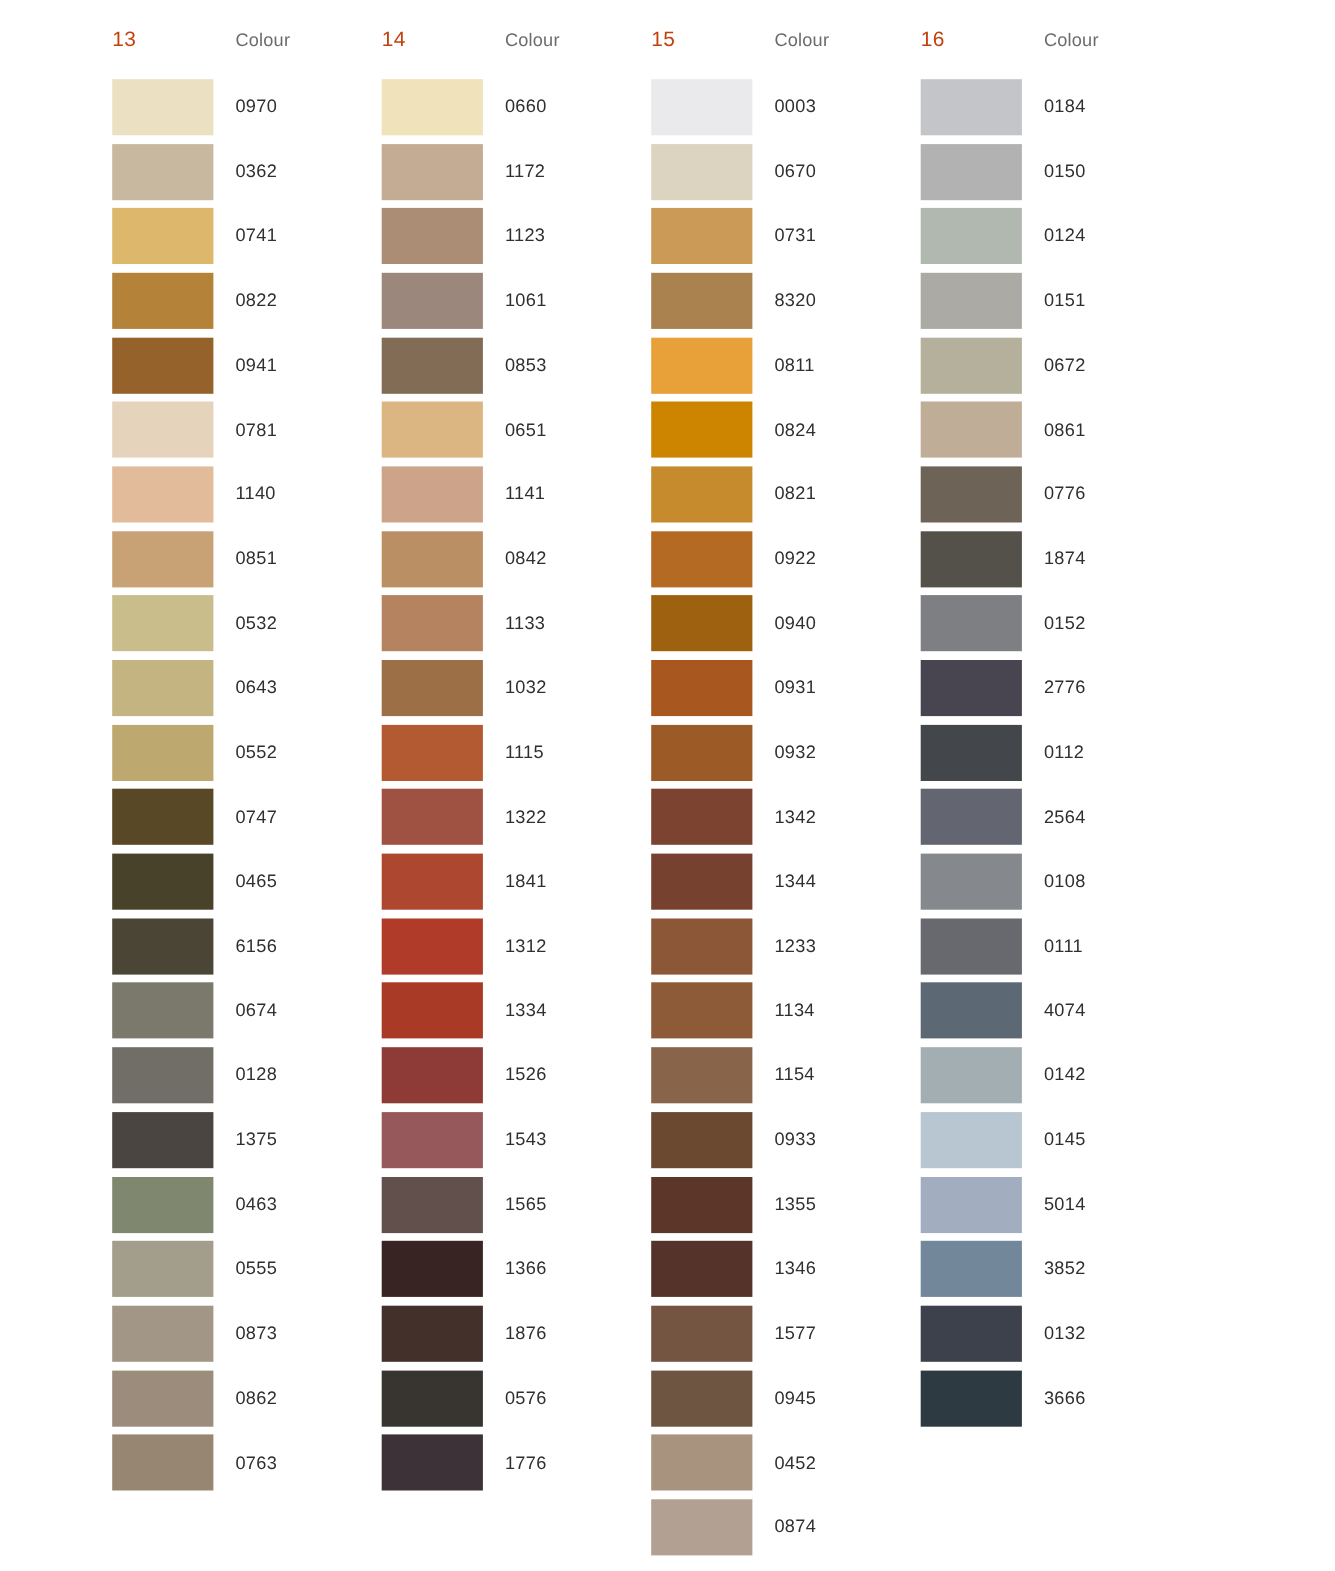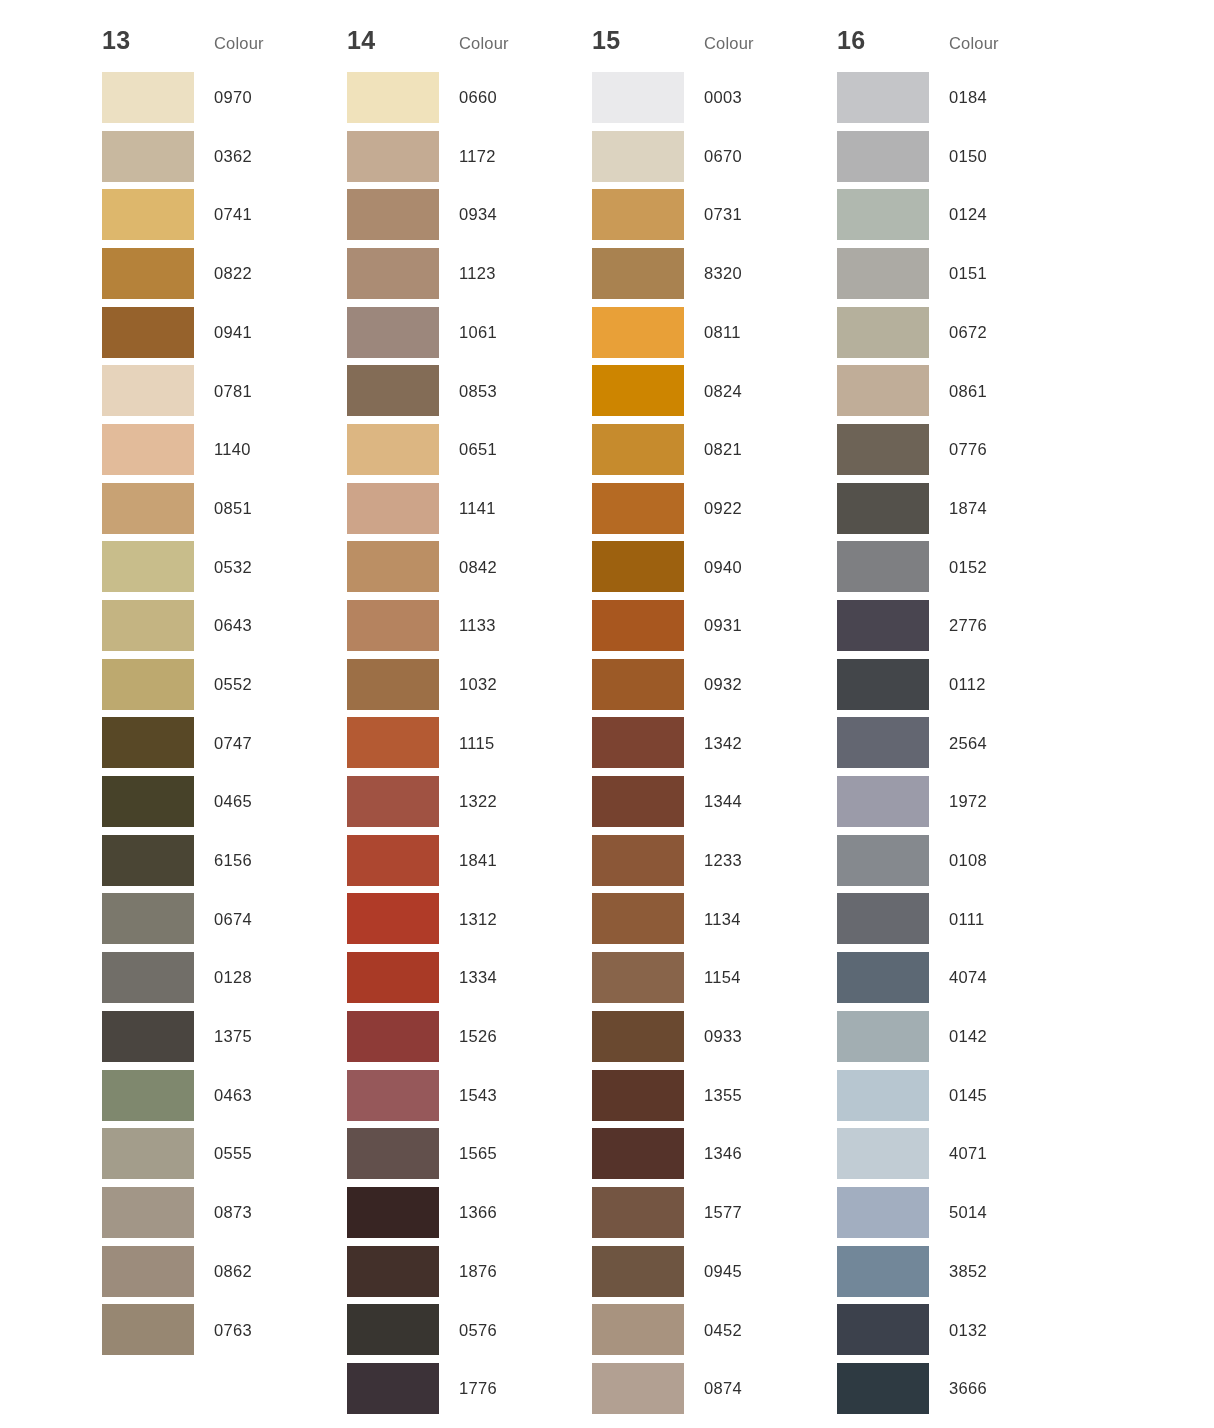--- a/index.html
+++ b/index.html
@@ -34,23 +34,23 @@
   }
   .col-header {
     display: flex;
     flex-direction: row;
     align-items: baseline;
     height: 42px;
   }
   .col-number {
     width: 112px;
     flex: 0 0 112px;
-    font-size: 25px;
-    font-weight: bold;
-    color: #404040;
+    font-size: 19px;
+    font-weight: normal;
+    color: #c2410c;
     letter-spacing: 0.3px;
   }
   .col-colour-label {
     font-size: 16.5px;
     font-weight: normal;
     color: #6b6b6b;
     letter-spacing: 0.2px;
   }
   .swatch-row {
     display: flex;
@@ -180,24 +180,20 @@
         </div>
         <div class="swatch-row">
           <div class="swatch" style="background: rgb(240, 226, 187);"></div>
           <div class="swatch-code">0660</div>
         </div>
         <div class="swatch-row">
           <div class="swatch" style="background: rgb(196, 171, 147);"></div>
           <div class="swatch-code">1172</div>
         </div>
         <div class="swatch-row">
-          <div class="swatch" style="background: rgb(171, 138, 110);"></div>
-          <div class="swatch-code">0934</div>
-        </div>
-        <div class="swatch-row">
           <div class="swatch" style="background: rgb(171, 140, 116);"></div>
           <div class="swatch-code">1123</div>
         </div>
         <div class="swatch-row">
           <div class="swatch" style="background: rgb(156, 135, 124);"></div>
           <div class="swatch-code">1061</div>
         </div>
         <div class="swatch-row">
           <div class="swatch" style="background: rgb(131, 108, 86);"></div>
           <div class="swatch-code">0853</div>
@@ -416,46 +412,38 @@
         </div>
         <div class="swatch-row">
           <div class="swatch" style="background: rgb(67, 70, 74);"></div>
           <div class="swatch-code">0112</div>
         </div>
         <div class="swatch-row">
           <div class="swatch" style="background: rgb(99, 102, 113);"></div>
           <div class="swatch-code">2564</div>
         </div>
         <div class="swatch-row">
-          <div class="swatch" style="background: rgb(155, 155, 169);"></div>
-          <div class="swatch-code">1972</div>
-        </div>
-        <div class="swatch-row">
           <div class="swatch" style="background: rgb(133, 137, 142);"></div>
           <div class="swatch-code">0108</div>
         </div>
         <div class="swatch-row">
           <div class="swatch" style="background: rgb(103, 105, 111);"></div>
           <div class="swatch-code">0111</div>
         </div>
         <div class="swatch-row">
           <div class="swatch" style="background: rgb(92, 104, 116);"></div>
           <div class="swatch-code">4074</div>
         </div>
         <div class="swatch-row">
           <div class="swatch" style="background: rgb(162, 174, 178);"></div>
           <div class="swatch-code">0142</div>
         </div>
         <div class="swatch-row">
           <div class="swatch" style="background: rgb(183, 198, 208);"></div>
           <div class="swatch-code">0145</div>
-        </div>
-        <div class="swatch-row">
-          <div class="swatch" style="background: rgb(193, 204, 212);"></div>
-          <div class="swatch-code">4071</div>
         </div>
         <div class="swatch-row">
           <div class="swatch" style="background: rgb(162, 174, 192);"></div>
           <div class="swatch-code">5014</div>
         </div>
         <div class="swatch-row">
           <div class="swatch" style="background: rgb(114, 135, 153);"></div>
           <div class="swatch-code">3852</div>
         </div>
         <div class="swatch-row">

